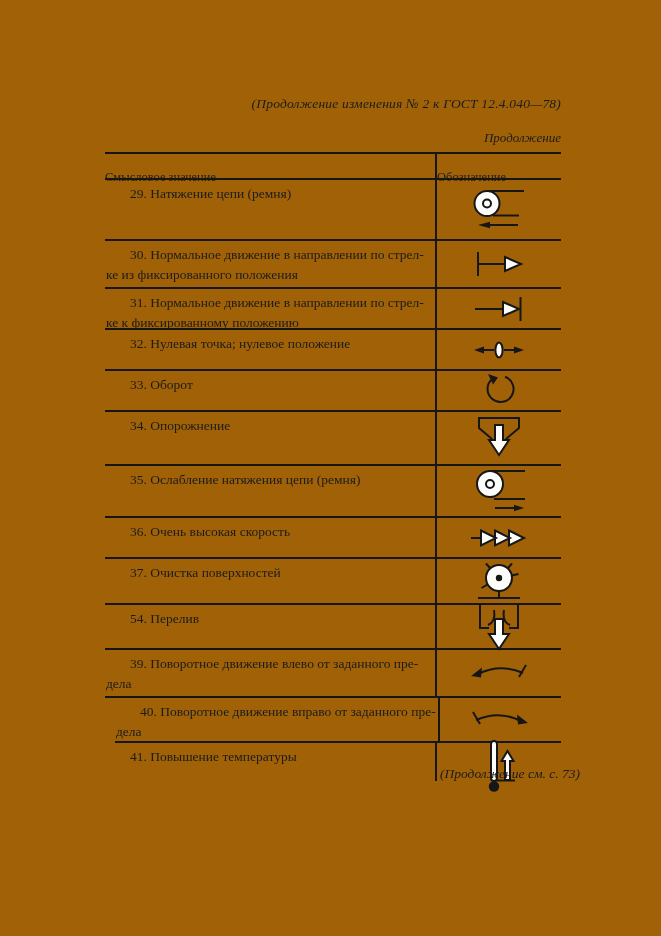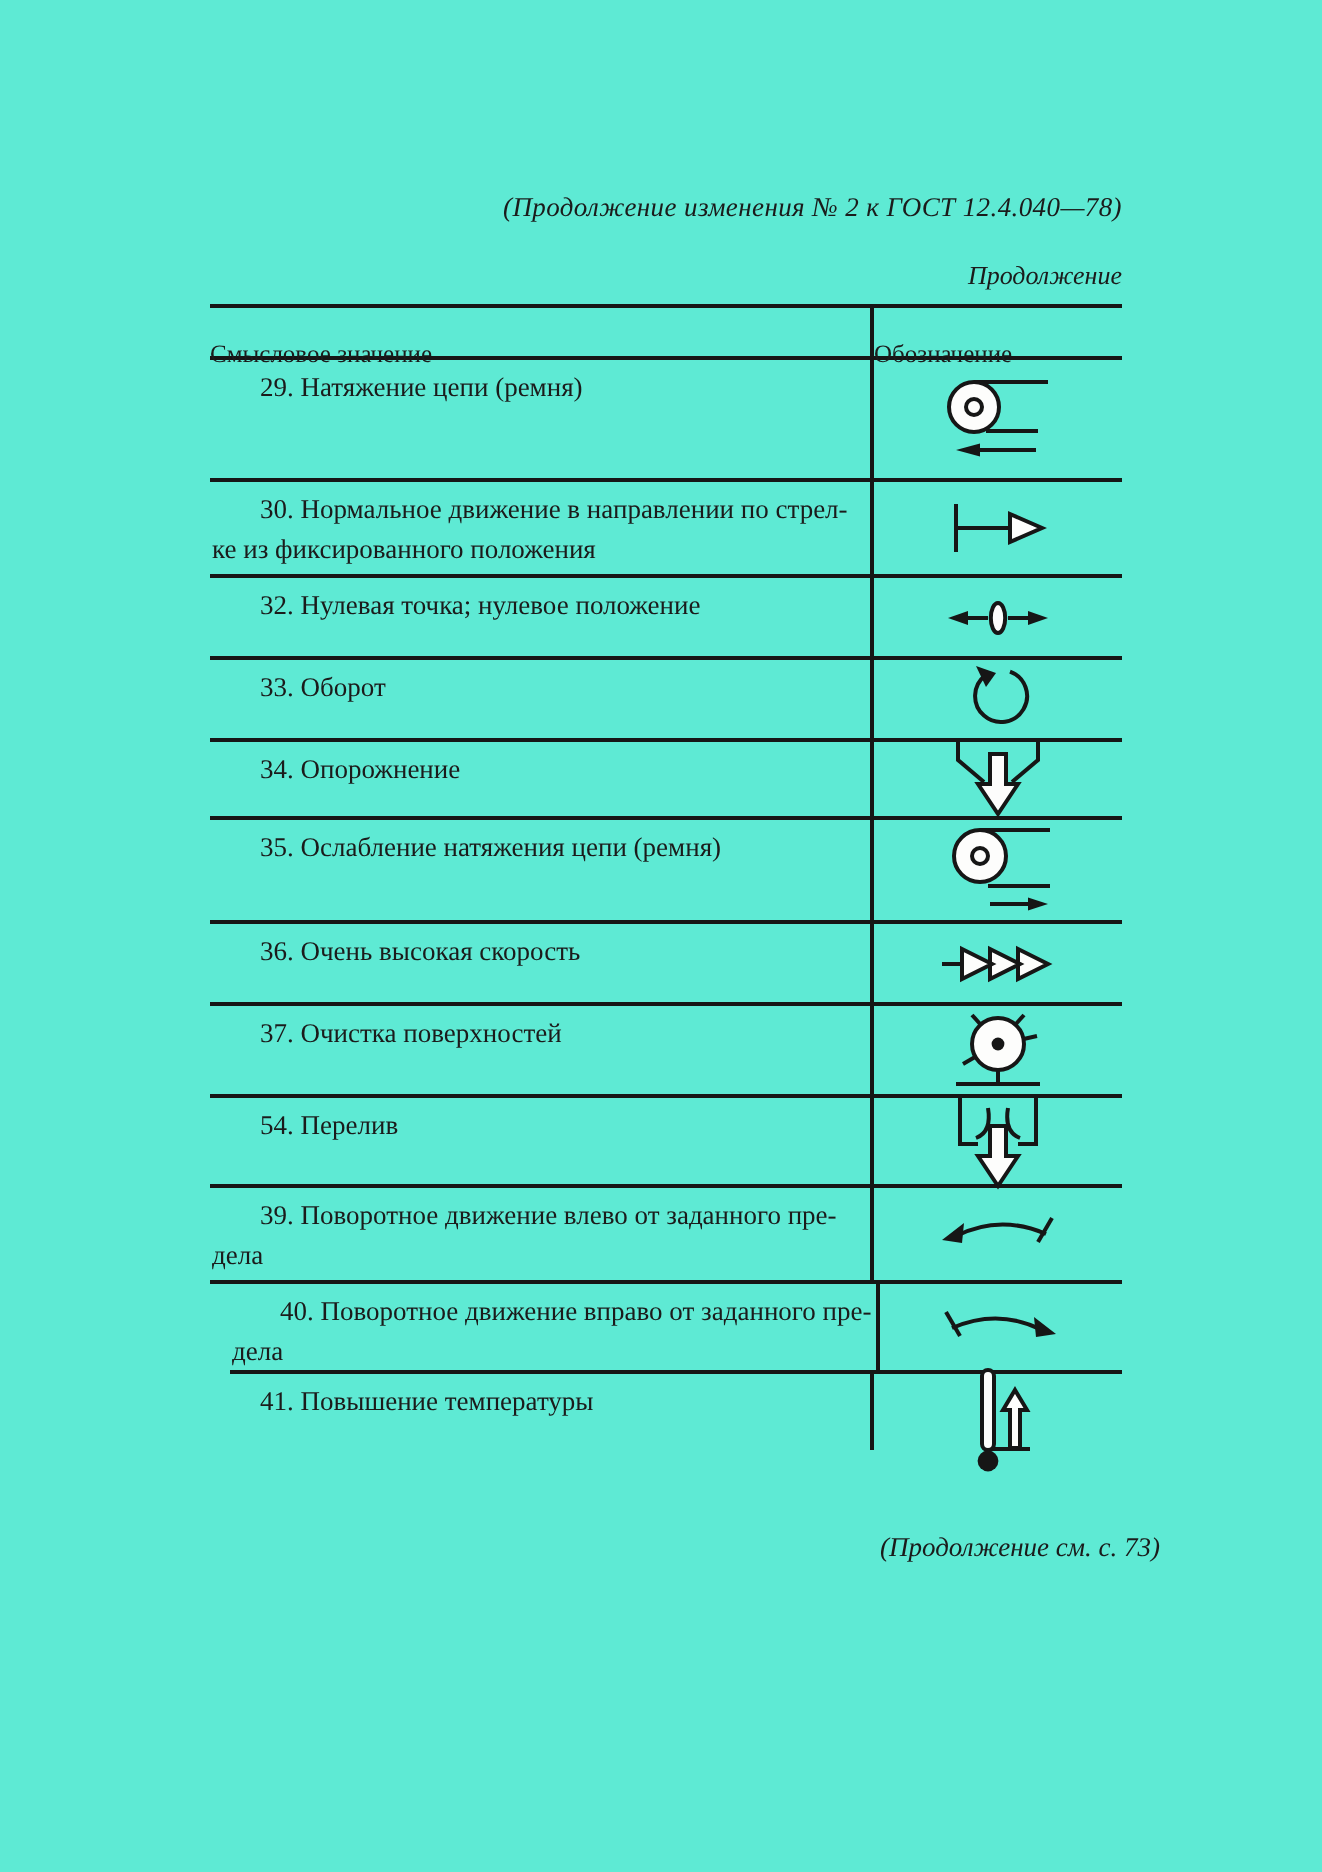--- a/index.html
+++ b/index.html
@@ -1,20 +1,20 @@
 <!DOCTYPE html>
 <html><head>
 <meta charset="utf-8">
 <style>
   html,body { margin:0; padding:0; }
   .page {
     position: relative;
     width: 661px;
     height: 936px;
-    background: #5eead4;
+    background: #a16207;
     font-family: "Liberation Serif", serif;
     color: #1b1b1b;
     overflow: hidden;
   }
   .hdr-note {
     position: absolute;
     top: 96px;
     left: 0;
     width: 561px;
     text-align: right;
@@ -72,21 +72,21 @@
     display: flex;
     align-items: center;
     justify-content: center;
     overflow: visible;
   }
   .r29 { height: 61px; }
   .r30 { height: 48px; }
   .r31 { height: 41px; }
   .r32 { height: 41px; }
   .r33 { height: 41px; }
-  .r34 { height: 39px; }
+  .r34 { height: 54px; }
   .r35 { height: 52px; }
   .r36 { height: 41px; }
   .r37 { height: 46px; }
   .r38 { height: 45px; }
   .r39 { height: 48px; }
   .r40 { height: 45px; margin-left: 10px; }
   .r41 { height: 38px; }
   .r41 .cell-sym svg { margin-top: 8px; }
   .ftr-note {
     position: absolute;
@@ -141,20 +141,33 @@
       </div>
       <div class="cell-sym">
         <svg width="54" height="30" viewBox="0 0 54 30">
           <line class="stk" x1="6" y1="3" x2="6" y2="27"></line>
           <line class="stk" x1="6" y1="15" x2="33" y2="15"></line>
           <polygon class="opn" points="33,8 49,15 33,22"></polygon>
         </svg>
       </div>
     </div>
 
+    <div class="row r31">
+      <div class="cell-text">
+        <div class="l1">31. Нормальное движение в направлении по стрел-</div>
+        <div class="l2">ке к фиксированному положению</div>
+      </div>
+      <div class="cell-sym">
+        <svg width="54" height="30" viewBox="0 0 54 30">
+          <line class="stk" x1="3" y1="15" x2="31" y2="15"></line>
+          <polygon class="opn" points="31,8 47,15 31,22"></polygon>
+          <line class="stk" x1="48.5" y1="3" x2="48.5" y2="27"></line>
+        </svg>
+      </div>
+    </div>
 
     <div class="row r32">
       <div class="cell-text">
         <div class="l1">32. Нулевая точка; нулевое положение</div>
       </div>
       <div class="cell-sym">
         <svg width="56" height="22" viewBox="0 0 56 22">
           <line class="stk" x1="11" y1="11" x2="23" y2="11"></line>
           <polygon class="fil" points="3,11 13,7.5 13,14.5"></polygon>
           <ellipse class="opn" cx="28" cy="11" rx="3.6" ry="7.5"></ellipse>

